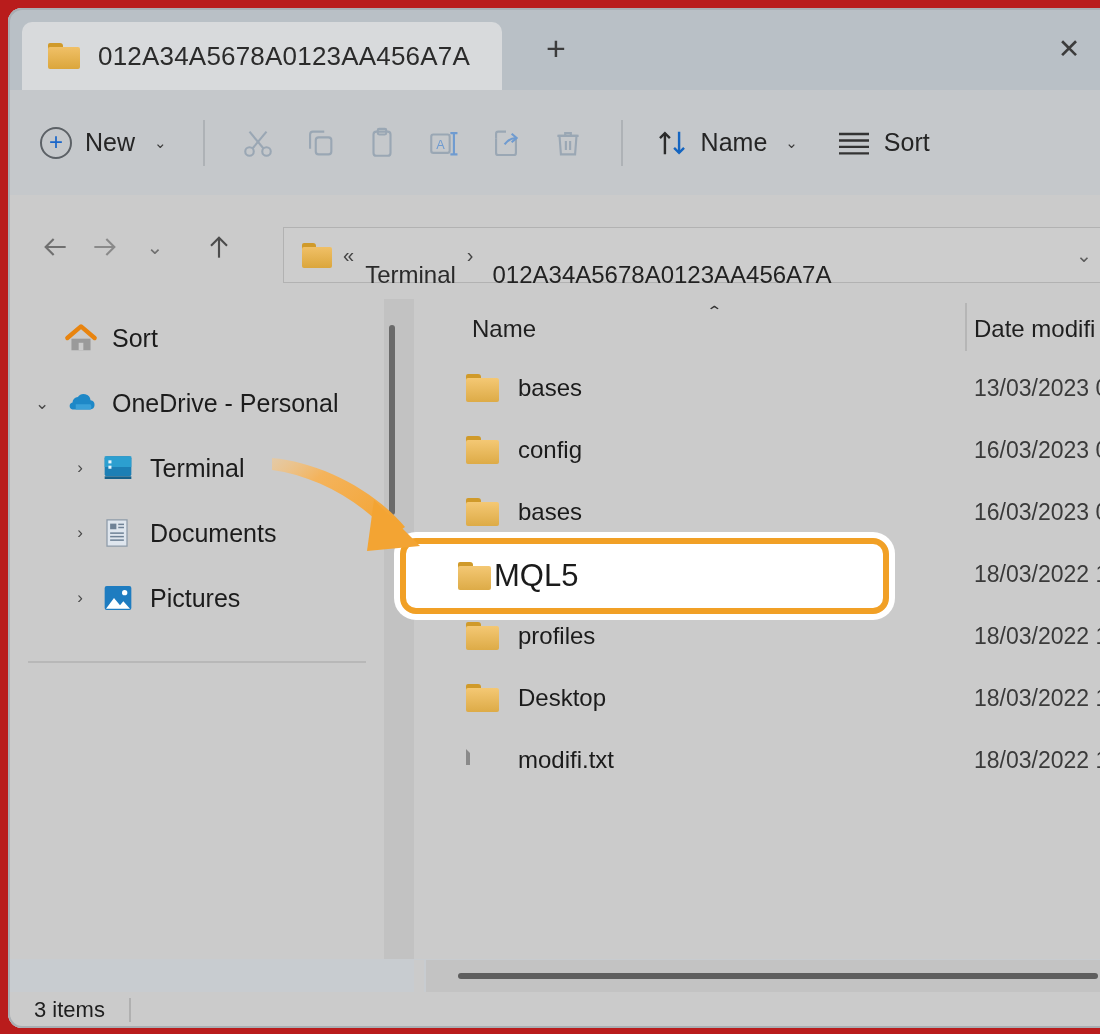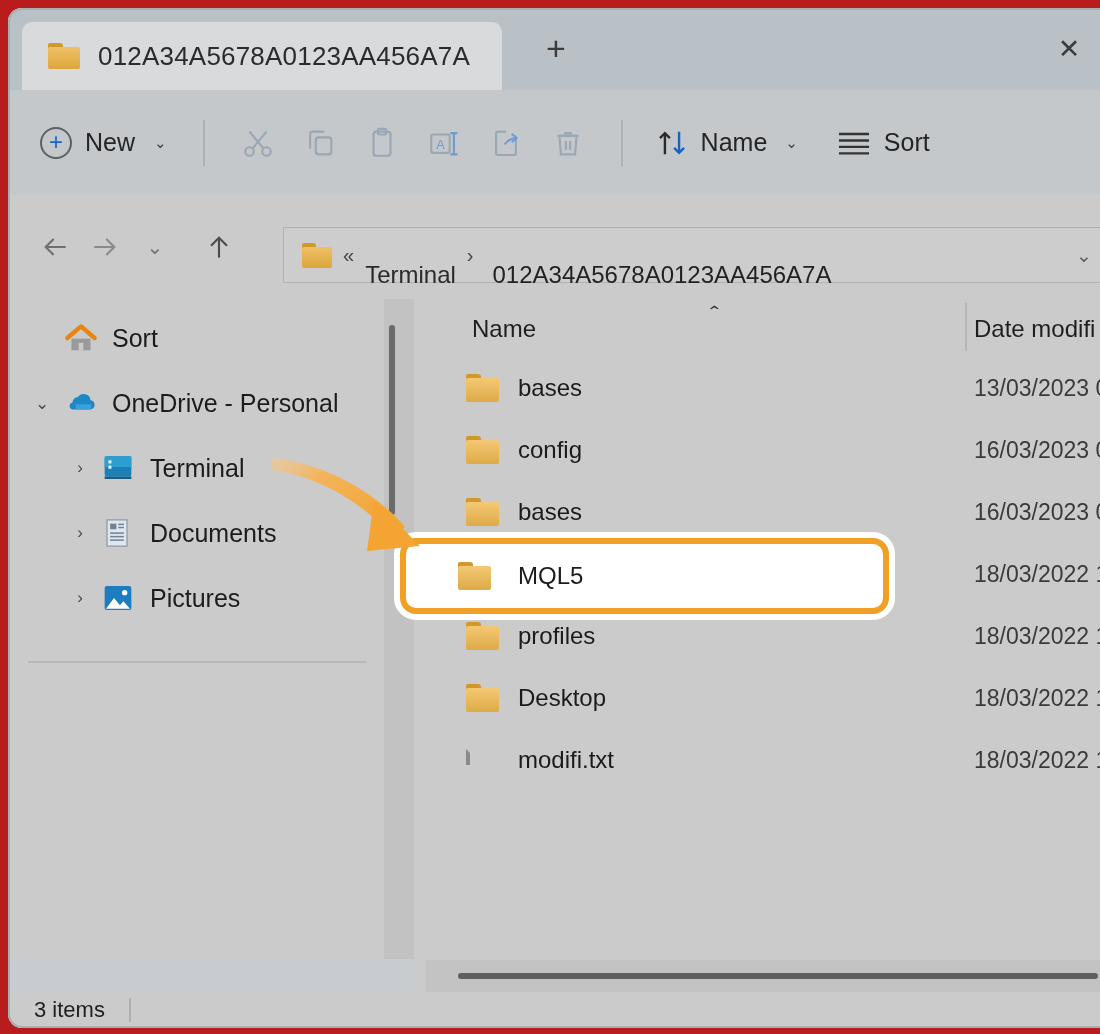--- a/index.html
+++ b/index.html
@@ -379,21 +379,21 @@
     box-shadow: 0 0 0 6px #ffffff;
     z-index: 40;
   }
   .hl-inner {
     position: absolute;
     left: 0; top: 0;
     width: 100%; height: 100%;
     display: flex; align-items: center;
   }
   .hl-icon { margin-left: 52px; width: 34px; height: 28px; position: relative; flex:0 0 auto; }
-  .hl-text { margin-left: 26px; font-size: 24px; color: #1b1b1b; }
+  .hl-text { margin-left: 2px; font-size: 31px; color: #1b1b1b; }
 </style>
 </head>
 <body>
 
 <div id="root">
 
   <div class="window">
 
     <div class="tabstrip">
 

